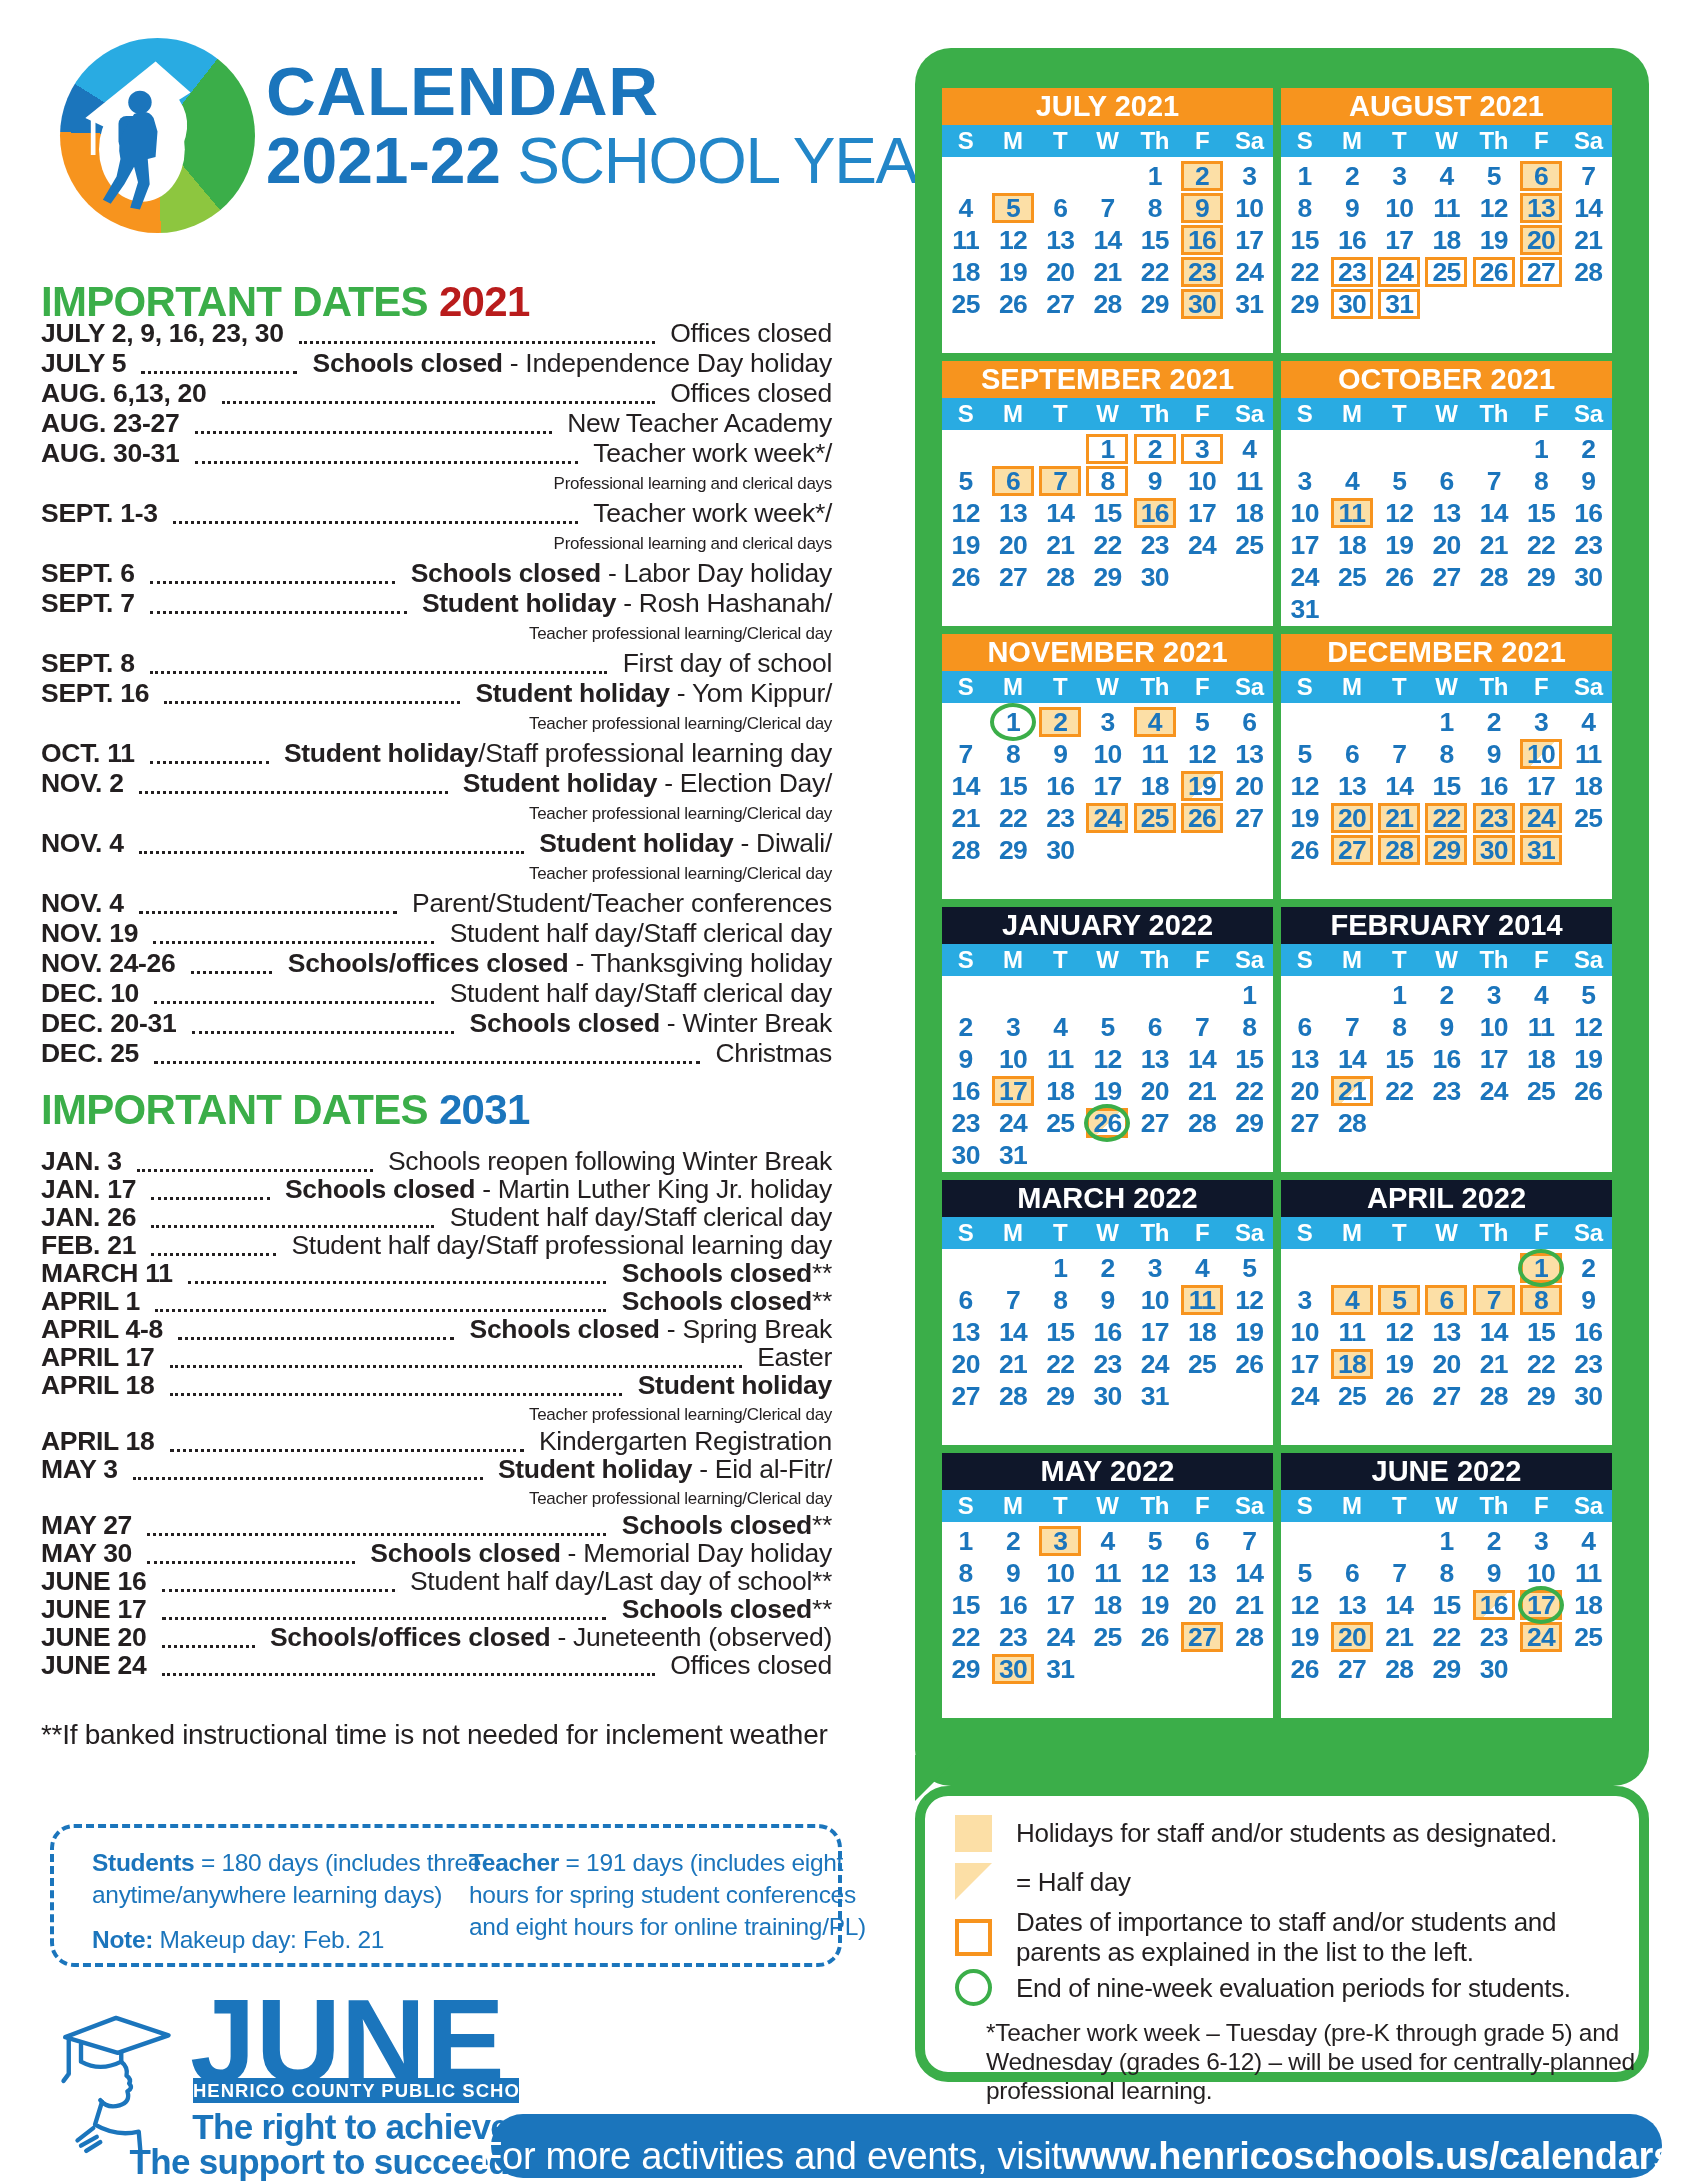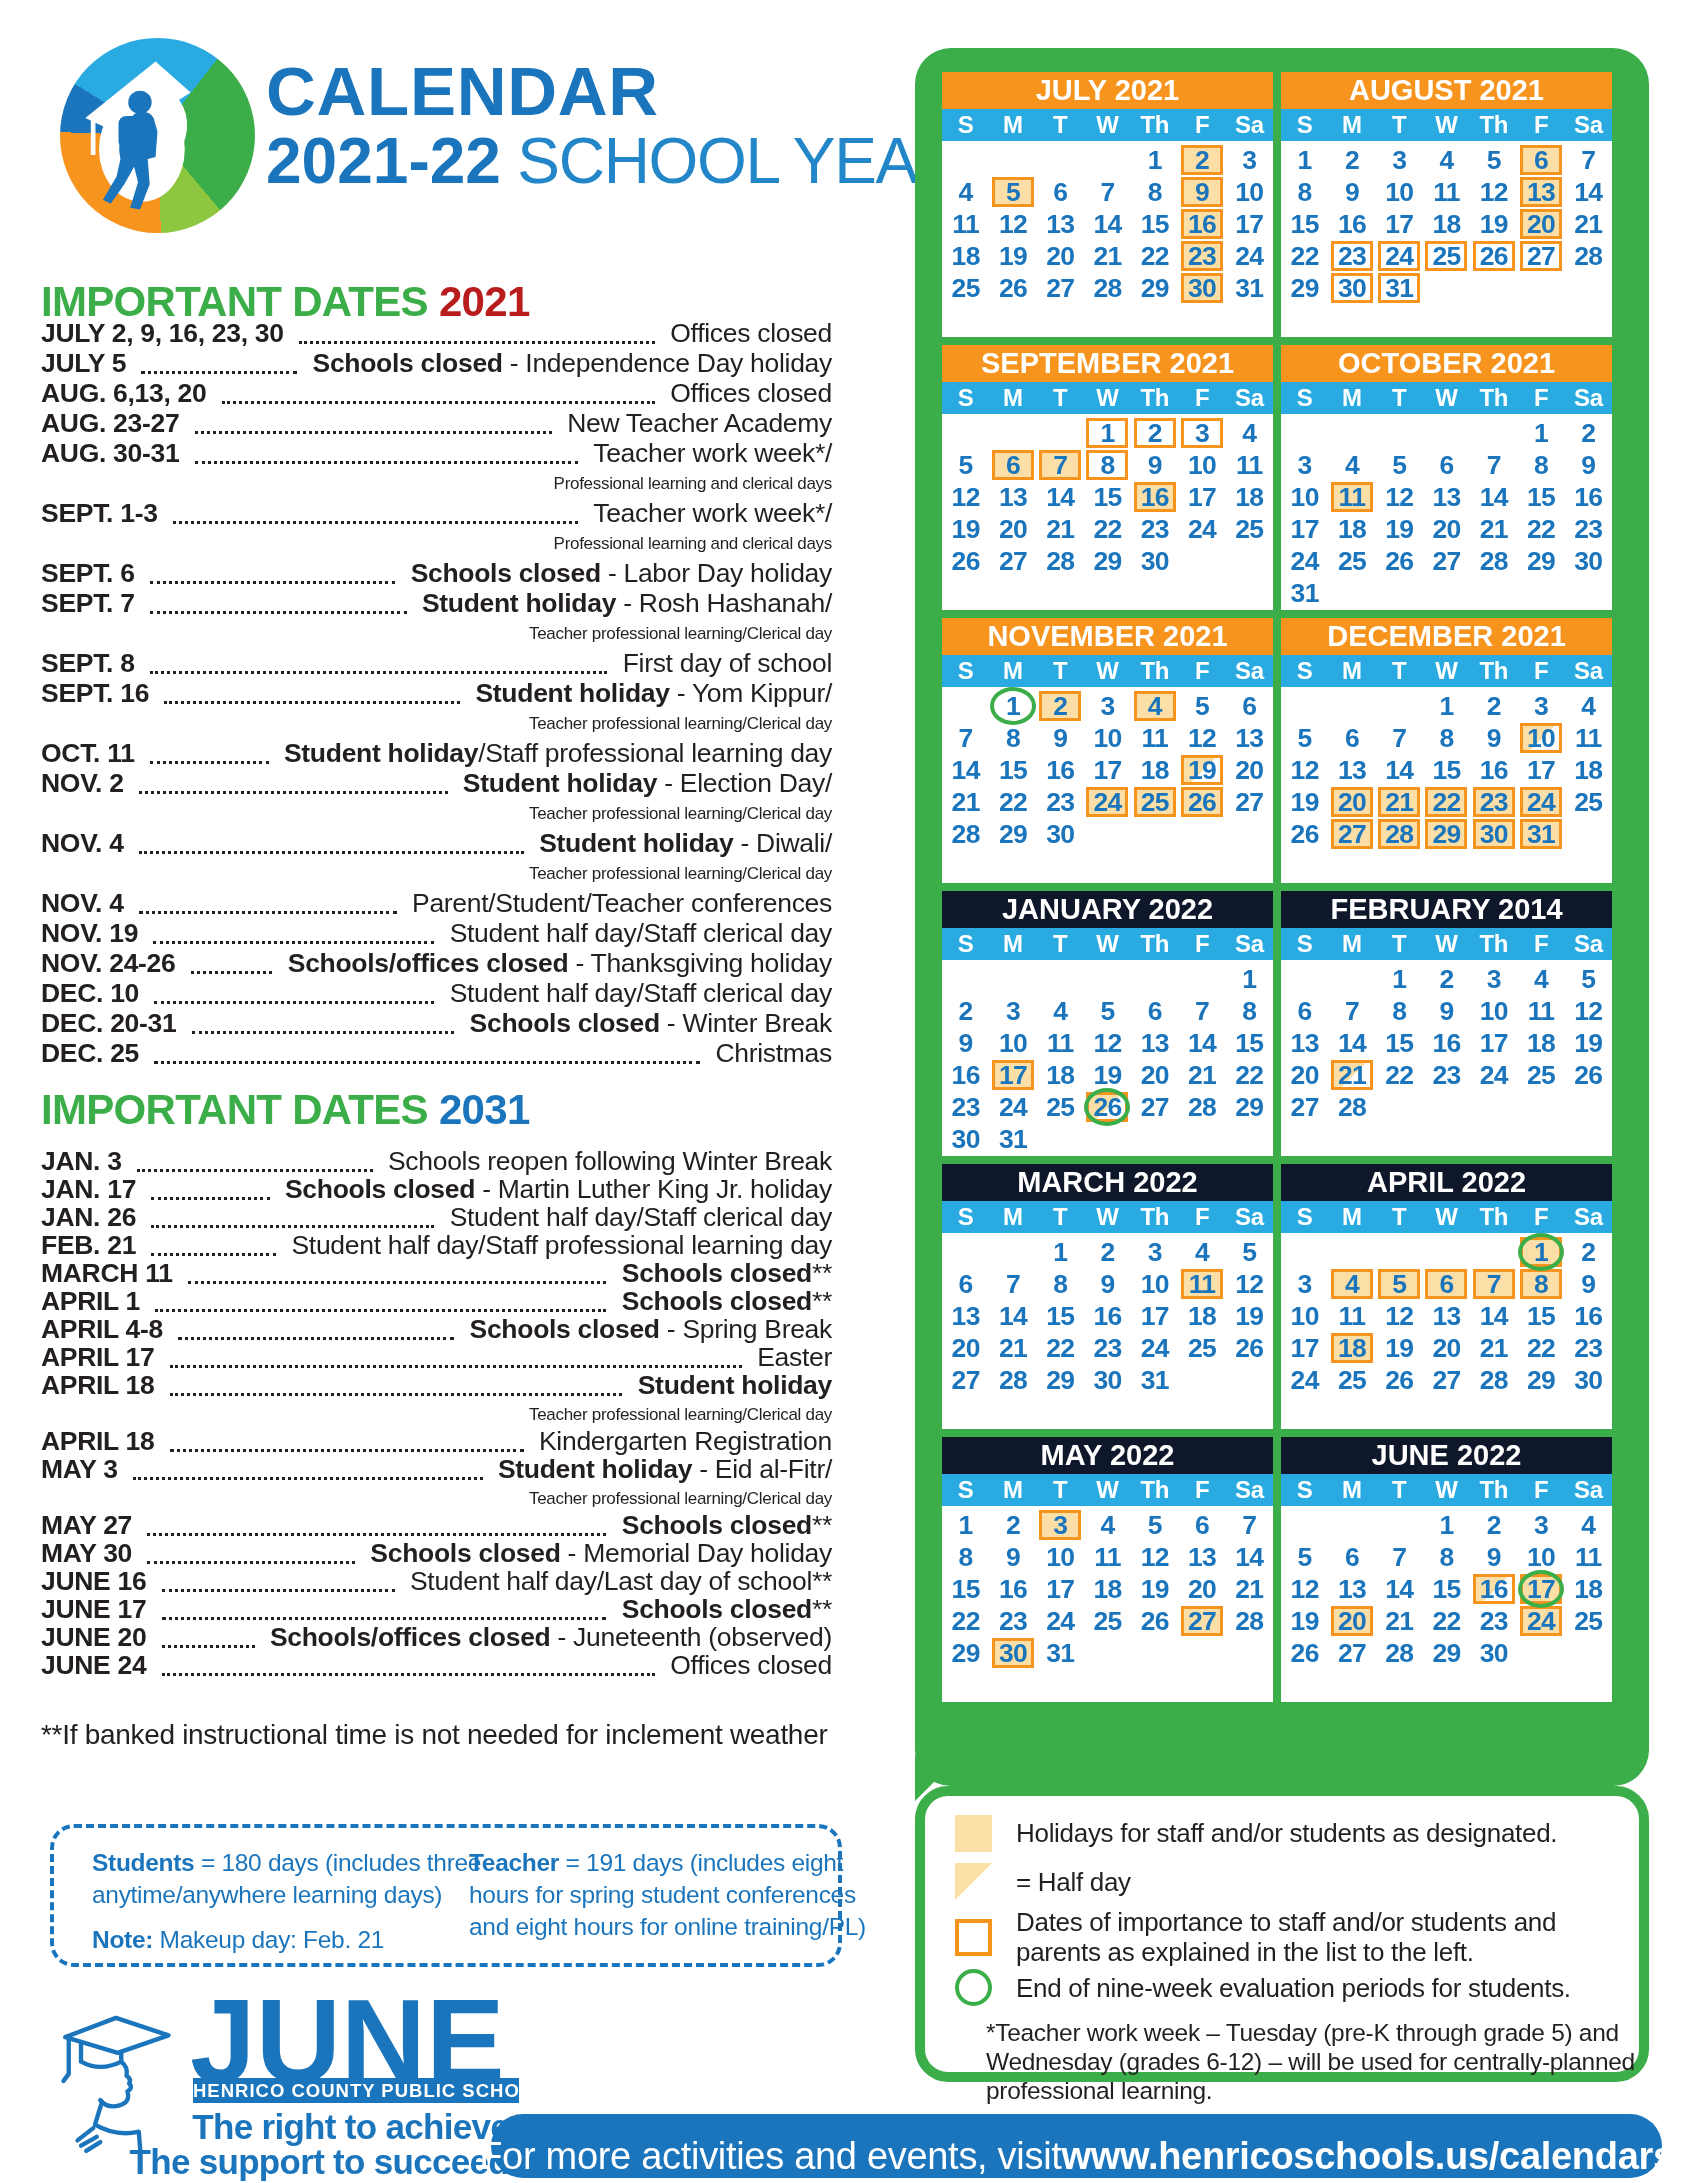--- a/index.html
+++ b/index.html
@@ -62,21 +62,21 @@
 
   
   .footer-bar { position:absolute; left:491px; top:2114px; width:1171px; height:64px; background:#1B75BC; border-radius:32px;
     color:#fff; font-size:38px; display:flex; align-items:flex-end; justify-content:center; white-space:nowrap; }
   .footer-bar .b { font-weight:bold; }
 
   
   .green-panel { position:absolute; left:915px; top:48px; width:734px; height:1738px; background:#3BAE49; border-radius:36px; }
   .green-panel .tail { position:absolute; left:0; bottom:-14.6px; width:0; height:0;
     border-top:46px solid #3BAE49; border-right:46px solid transparent; }
-  #months { position:absolute; left:942px; top:72px; display:grid;
+  #months { position:absolute; left:942px; top:88px; display:grid;
     grid-template-columns:331px 331px; column-gap:18px; row-gap:19px;gap:8px; }
   .month { width:331px; height:265px; background:#fff; overflow:hidden; }
   .mh { height:37px; line-height:37px; text-align:center; color:#fff; font-weight:bold; font-size:29px; letter-spacing:0; }
   .mh.orange { background:#F7941E; }
   .mh.blue { background:#0f172a; }
   .dow { height:32px; background:#29ABE2; display:grid; grid-template-columns:repeat(7,1fr);
     align-items:center; text-align:center; color:#fff; font-weight:bold; font-size:24px; }
   .days { display:grid; grid-template-columns:repeat(7,1fr); grid-auto-rows:32px; padding-top:3.3px; }
   .day { position:relative; display:flex; align-items:center; justify-content:center; }
   .day .num { position:relative; z-index:1; font-size:26.5px; font-weight:bold; color:#1B75BC; letter-spacing:-0.7px; }

